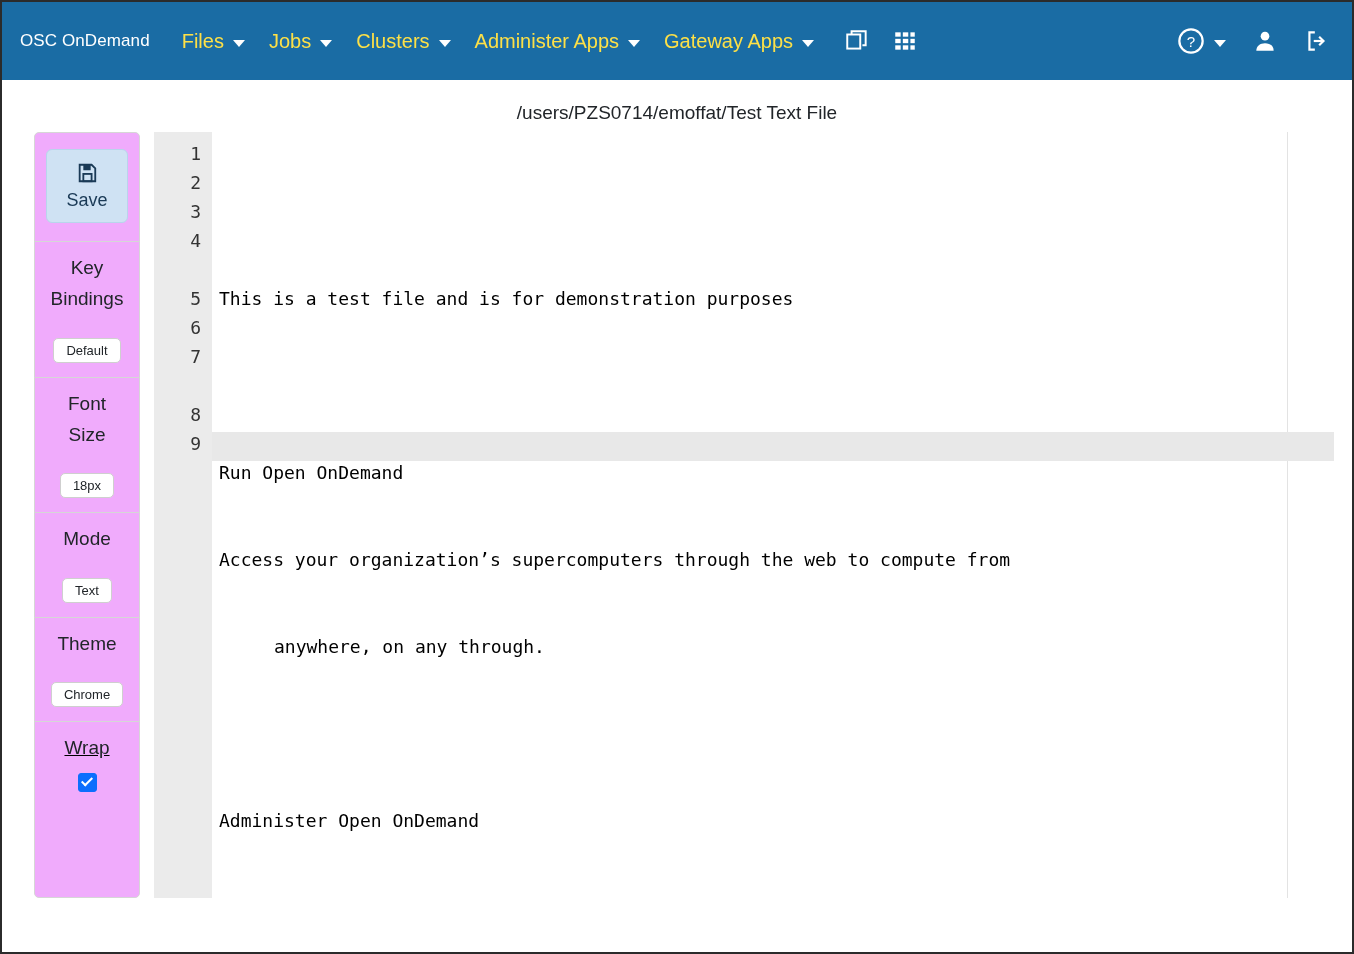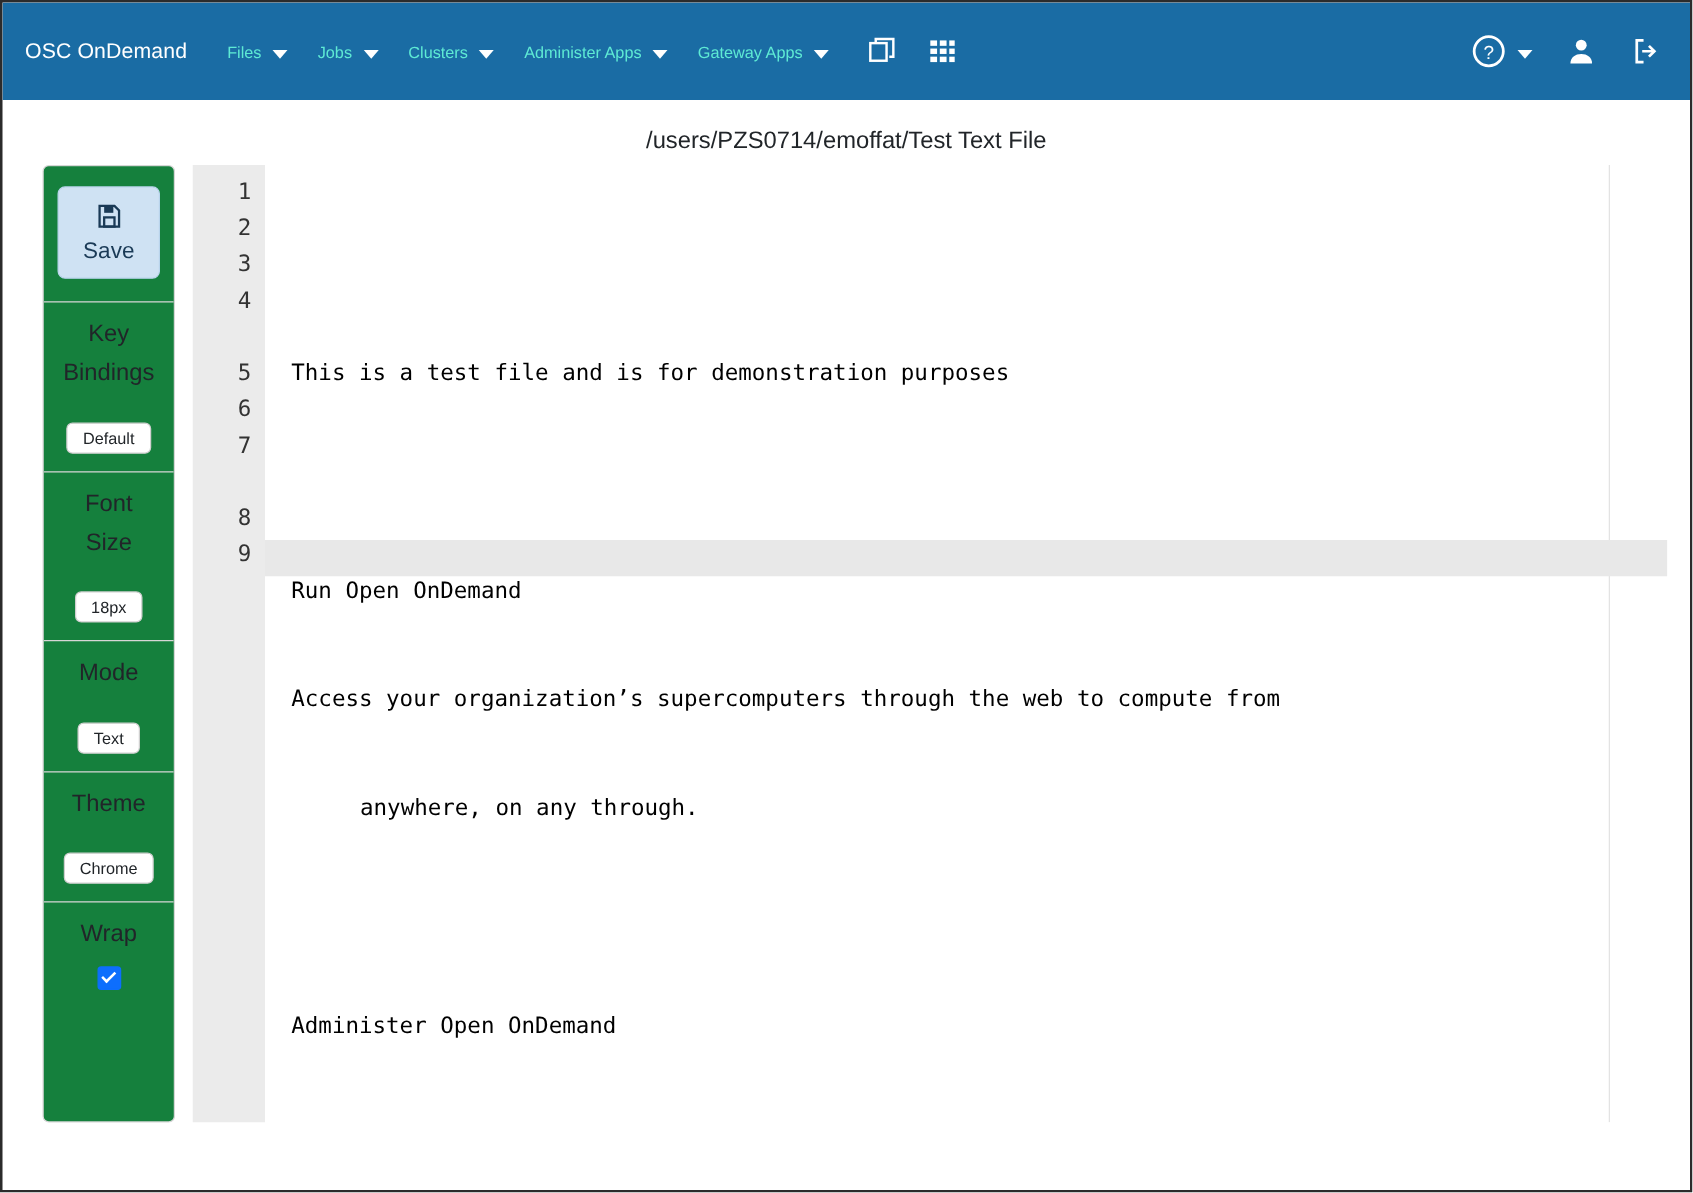--- a/index.html
+++ b/index.html
@@ -37,22 +37,22 @@
     position: relative;
   }
   .brand {
     font-size: 17px;
     color: #ffffff;
     margin-right: 32px;
     white-space: nowrap;
     letter-spacing: 0.1px;
   }
   .nav-item {
-    font-size: 13px;
-    color: #5eead4;
+    font-size: 20px;
+    color: #fde047;
     margin-right: 24px;
     display: flex;
     align-items: center;
     white-space: nowrap;
     cursor: pointer;
   }
   .caret {
     display: inline-block;
     width: 0; height: 0;
     border-left: 6px solid transparent;
@@ -100,21 +100,21 @@
     padding-right: 18px;
     box-sizing: border-box;
   }
 
   
   .sidebar {
     width: 106px;
     flex: 0 0 106px;
     border: 1px solid #d6d6d6;
     border-radius: 5px;
-    background: #15803d;
+    background: #f0abfc;
     box-sizing: border-box;
     height: 766px;
     overflow: hidden;
   }
   .side-group {
     border-bottom: 1px solid #d6d6d6;
     padding: 10px 8px 14px 8px;
     text-align: center;
     box-sizing: border-box;
   }
@@ -194,21 +194,21 @@
     text-align: right;
     padding-top: 7px;
     padding-right: 11px;
     box-sizing: border-box;
     user-select: none;
   }
   .code-area {
     flex: 1;
     position: relative;
     padding-top: 7px;
-    padding-left: 21px;
+    padding-left: 7px;
     font-family: "DejaVu Sans Mono", monospace;
     font-size: 18px;
     line-height: 29px;
     color: #000000;
     white-space: pre;
     box-sizing: border-box;
     overflow: hidden;
   }
   .code-line { height: 29px; }
   .code-line.cont { padding-left: 55px; }
@@ -337,21 +337,21 @@
       <div class="side-group">
         <div class="side-label">Mode</div>
         <div class="pill">Text</div>
       </div>
 
       <div class="side-group">
         <div class="side-label">Theme</div>
         <div class="pill">Chrome</div>
       </div>
 
-      <div class="side-group" style="height:172px;">
+      <div class="side-group" style="height:172px;text-decoration:underline;">
         <div class="side-label">Wrap</div>
         <div class="wrap-check"></div>
       </div>
 
     </div>
 
     <div class="editor">
       <div class="gutter">
         <div>1</div>
         <div>2</div>

